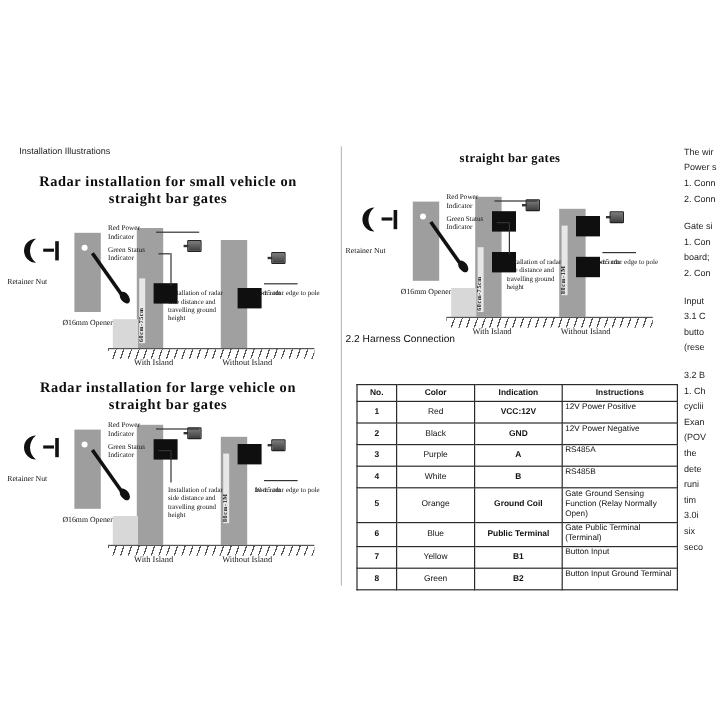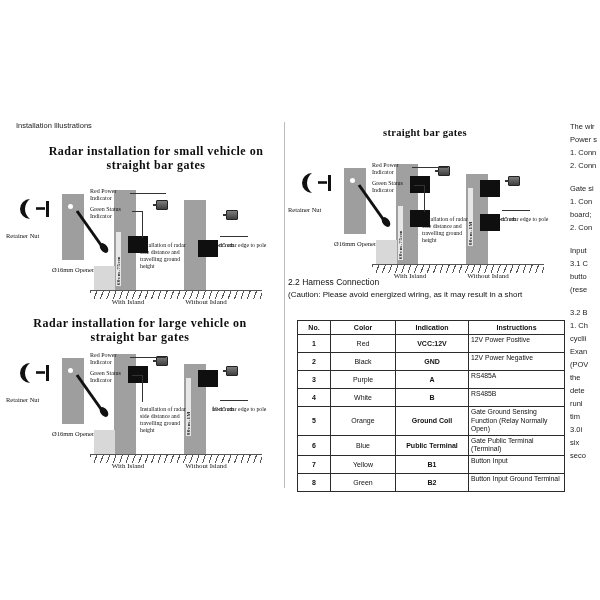--- a/index.html
+++ b/index.html
@@ -5,21 +5,21 @@
   html,body{margin:0;padding:0;}
   body{width:600px;height:600px;background:#ffffff;position:relative;overflow:hidden;
        font-family:"Liberation Sans",sans-serif;color:#1c1c1c;}
 
   .abs{position:absolute;}
 
   
   .page-header{left:16px;top:121px;font-size:7.5px;color:#222;}
   .sec-title{width:262px;text-align:center;font-family:"Liberation Serif",serif;
              font-weight:bold;font-size:12px;letter-spacing:.5px;line-height:14px;color:#0d0d0d;}
-  .sec-title.t1{left:25px;top:144px;font-family:Liberation Serif, serif;}
+  .sec-title.t1{left:9px;top:144px;font-family:Liberation Serif, serif;}
   .sec-title.t2{left:9px;top:316px;}
   .sec-title.t3{left:291px;top:126px;width:268px;font-size:10.5px;letter-spacing:.3px;line-height:13px;}
 
   
   .fold{left:284px;top:122px;width:1px;height:366px;background:#bcbcbc;}
 
   
   .diagram{width:270px;height:126px;}
   .diagram *{position:absolute;}
   .dg-lbl{font-family:"Liberation Serif",serif;font-weight:normal;font-size:6px;
@@ -248,21 +248,20 @@
     <div>from radar edge to pole</div>
   </div>
 
   <div class="ground"></div>
   <div class="dg-lbl lbl-with">With Island</div>
   <div class="dg-lbl lbl-without">Without Island</div>
 </div>
 
 <div class="abs harness-head">2.2 Harness Connection</div>
 <div class="abs caution">
-  <div>(Caution: Please avoid energized wiring, as it may result in a short</div>
 </div>
 
 <table class="harness">
   <thead>
     <tr>
       <th>No.</th>
       <th>Color</th>
       <th>Indication</th>
       <th>Instructions</th>
     </tr>

